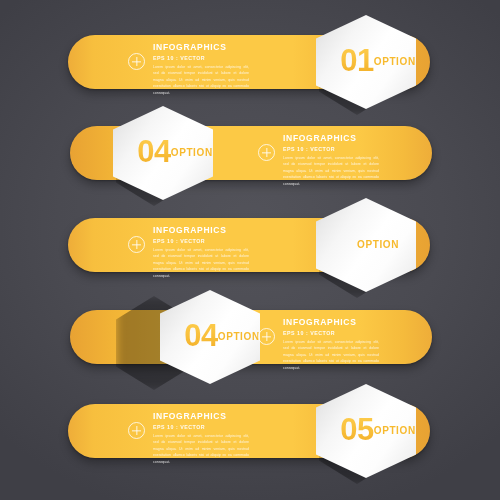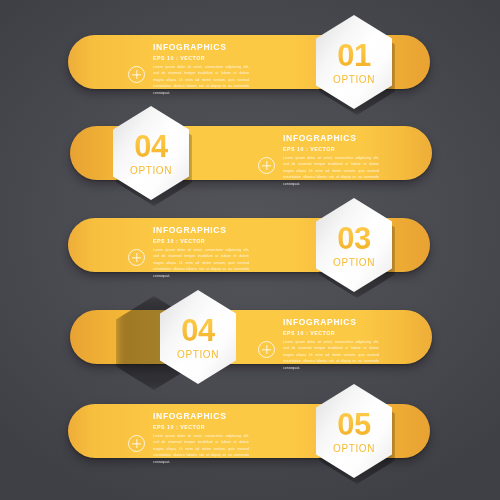--- a/index.html
+++ b/index.html
@@ -52,24 +52,25 @@
   
   .hex {
     position: absolute;
     width: 76px;
     height: 94px;
     clip-path: polygon(50% 0%, 100% 25%, 100% 75%, 50% 100%, 0% 75%, 0% 25%);
     background: linear-gradient(125deg,
       #d7d7d7 0%, #e9e9e9 14%, #f6f6f6 30%, #ffffff 52%,
       #fdfdfd 70%, #f2f2f2 86%, #e2e2e2 100%);
     display: flex;
-    flex-direction: column;
+    flex-direction: row;
     align-items: center;
     justify-content: center;
     z-index: 5;
+    padding-left: 24px;
   }
   .hex-shadow {
     position: absolute;
     width: 76px;
     height: 94px;
     clip-path: polygon(50% 0%, 100% 25%, 100% 75%, 50% 100%, 0% 75%, 0% 25%);
     background: rgba(0,0,0,0.34);
     filter: blur(5px);
     transform: translate(3px, 6px);
     z-index: 4;
@@ -80,31 +81,31 @@
     line-height: 1;
     letter-spacing: -0.5px;
     background: linear-gradient(180deg, #fdcd4d 0%, #f9c03c 50%, #f2ae26 100%);
     -webkit-background-clip: text;
     background-clip: text;
     color: transparent;
     margin-bottom: 4px;
   }
   .hex-label {
     font-size: 10px;
-    font-weight: normal;
+    font-weight: bold;
     letter-spacing: 0.6px;
     color: #f7ba2e;
     line-height: 1;
   }
 
   
   .content {
     position: absolute;
     display: flex;
-    align-items: center;
+    align-items: flex-start;
     gap: 8px;
     z-index: 6;
   }
   .plus-icon {
     flex: 0 0 auto;
     width: 15px;
     height: 15px;
     border: 1.3px solid rgba(255,255,255,0.80);
     border-radius: 50%;
     position: relative;
@@ -187,21 +188,20 @@
     <div class="content" style="left:128px; top:8px;">
       <div class="plus-icon"></div>
       <div class="txt">
         <div class="title">INFOGRAPHICS</div>
         <div class="subtitle">EPS 10 : VECTOR</div>
         <div class="body">Lorem ipsum dolor sit amet, consectetur adipiscing elit, sed do eiusmod tempor incididunt ut labore et dolore magna aliqua. Ut enim ad minim veniam, quis nostrud exercitation ullamco laboris nisi ut aliquip ex ea commodo consequat.</div>
       </div>
     </div>
     <div class="hex-shadow" style="left:316px; top:-20px;"></div>
     <div class="hex" style="left:316px; top:-20px;">
-      <div class="hex-num">03</div>
       <div class="hex-label">OPTION</div>
     </div>
   </div>
 
   <div class="row" style="top:310px;">
     <div class="bar hex-left" style="left:70px; width:362px;"></div>
     <div class="content" style="left:258px; top:8px;">
       <div class="plus-icon"></div>
       <div class="txt">
         <div class="title">INFOGRAPHICS</div>

